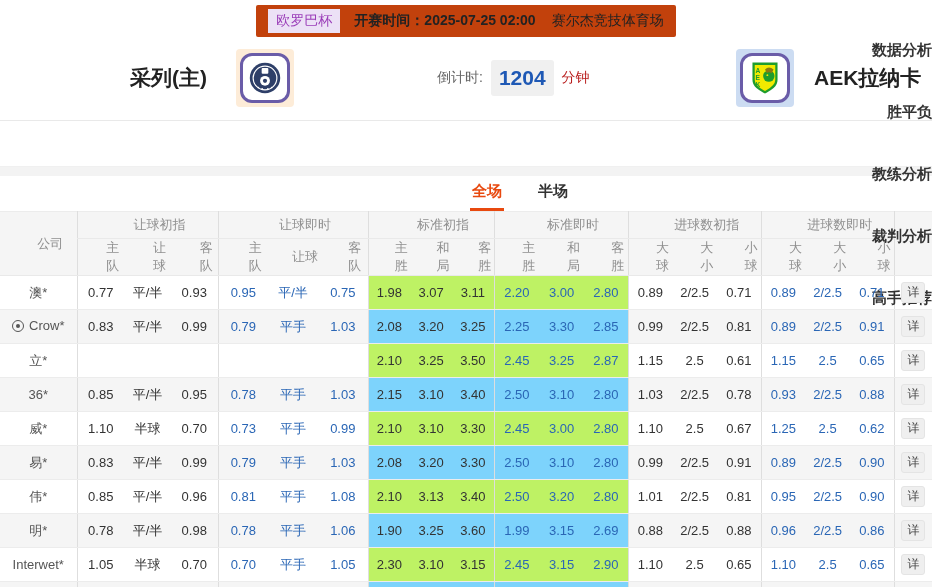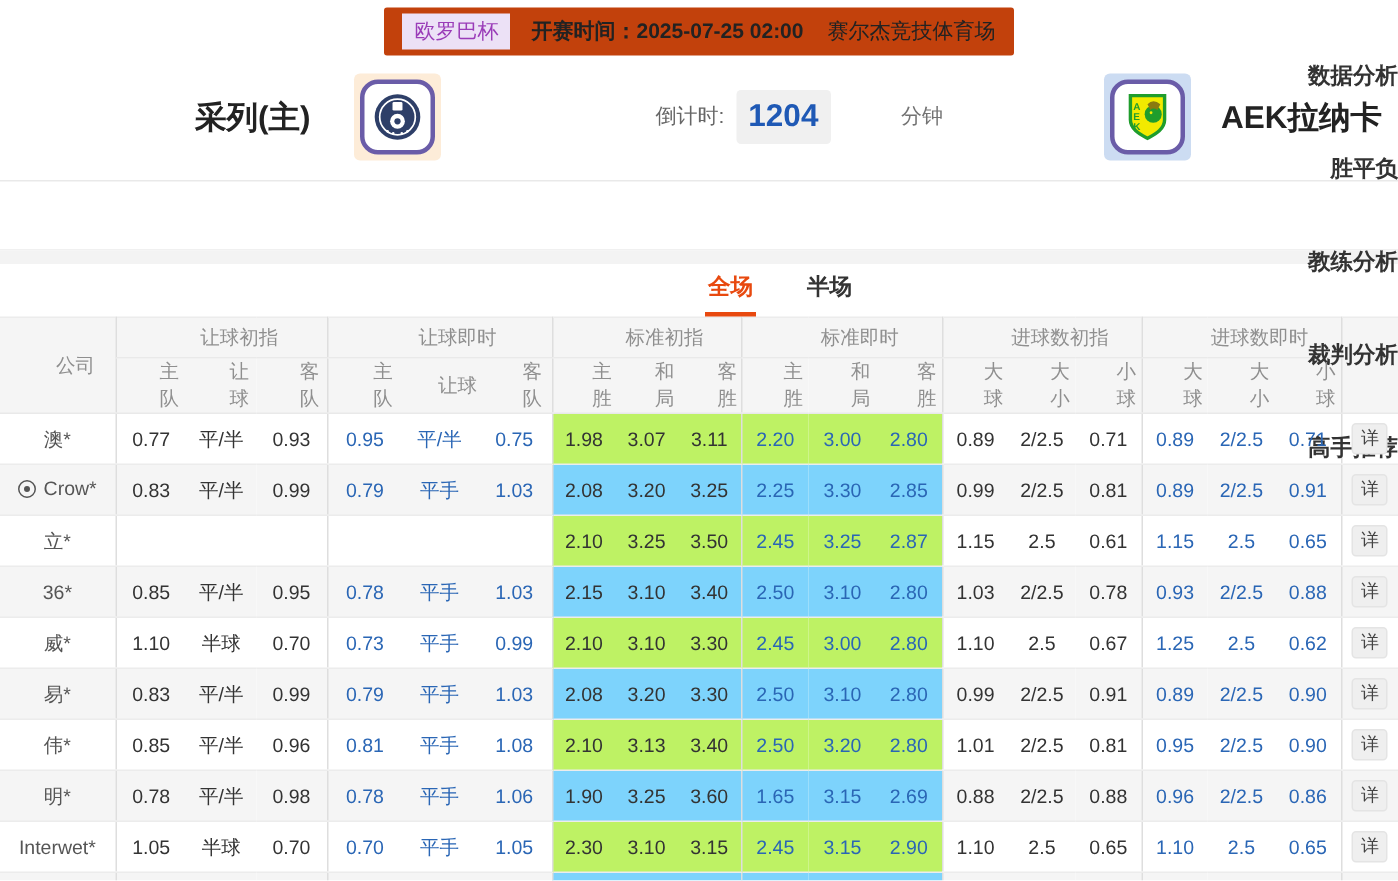--- a/index.html
+++ b/index.html
@@ -19,21 +19,21 @@
   .vmid { position:absolute; top:50%; transform:translateY(-50%); }
   .home-name { left:130px; font-size:21px; font-weight:700; color:#222; }
   .away-name { left:814px; font-size:21px; font-weight:700; color:#222; }
   .logo-box { width:58px; height:58px; border-radius:4px; display:flex; align-items:center; justify-content:center; }
   .home-logo { left:236px; background:#fdecd8; }
   .away-logo { left:736px; background:#ccdcf2; }
   .logo-inner { width:50px; height:50px; background:#fff; border:3px solid #6a5ca8; border-radius:12px; display:flex; align-items:center; justify-content:center; }
   .countdown { left:437px; display:flex; align-items:center; font-size:14px; }
   .countdown-label { color:#666; }
   .countdown-value { color:#1f59b5; font-weight:700; font-size:21px; background:#f0f0f0; border-radius:3px; padding:6px 8px; margin:0 8px; }
-  .countdown-unit { color:#737373;margin-left:39px; }
+  .countdown-unit { color:#b91c1c; }
 
   
   .nav-tabs { height:46px; display:flex; align-items:flex-end; justify-content:center; gap:43px; border-bottom:1px solid #f0f0f0;flex-direction:column; }
   .nav-tab { font-size:15px; font-weight:600; color:#333; cursor:pointer; white-space:nowrap; }
   .nav-tab.active { background:#e84a10; color:#fff; border-radius:18px; padding:8px 19px; }
   .gray-strip { height:9px; background:#f3f3f3; }
 
   
   .subtabs { height:35px; display:flex; justify-content:center; align-items:flex-end; }
   .subtabs-inner { display:flex; gap:32px; transform:translateX(54px); }
@@ -356,21 +356,21 @@
             </span></td>
           <td class="gs">0.78</td>
           <td>平/半</td>
           <td>0.98</td>
           <td class="gs blue">0.78</td>
           <td class="blue">平手</td>
           <td class="blue">1.06</td>
           <td class="gs cyan">1.90</td>
           <td class="cyan">3.25</td>
           <td class="cyan">3.60</td>
-          <td class="gs cyan blue">1.65</td>
+          <td class="gs cyan blue">1.99</td>
           <td class="cyan blue">3.15</td>
           <td class="cyan blue">2.69</td>
           <td class="gs">0.88</td>
           <td>2/2.5</td>
           <td>0.88</td>
           <td class="gs blue">0.96</td>
           <td class="blue">2/2.5</td>
           <td class="blue">0.86</td>
           <td class="gs"><span class="detail-btn">详</span></td>
         </tr>

